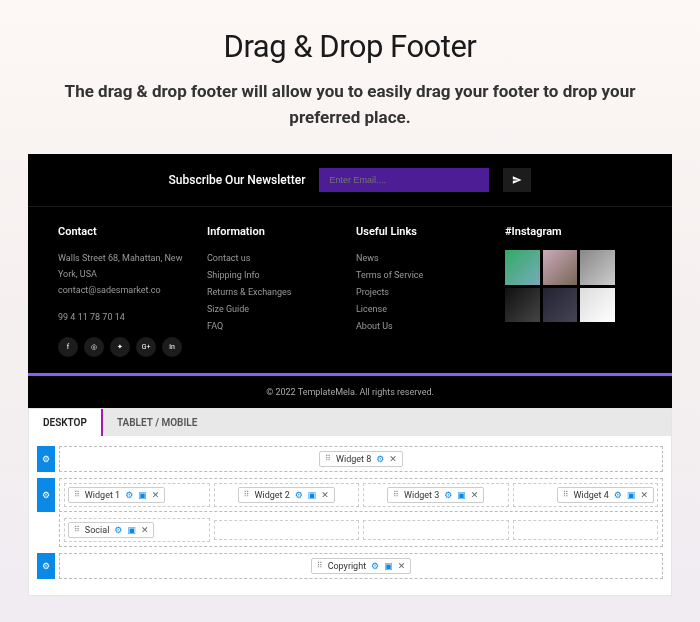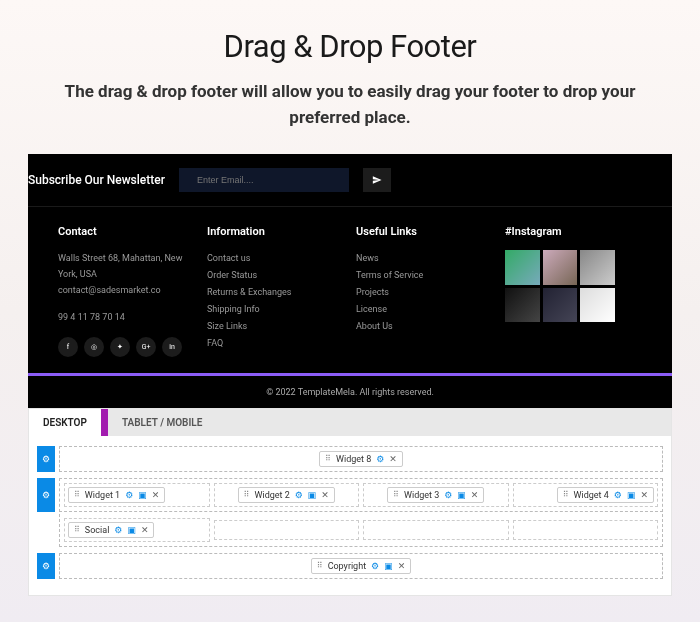--- a/index.html
+++ b/index.html
@@ -3,23 +3,23 @@
 <meta charset="utf-8">
 <style>
 *{box-sizing:border-box;margin:0;padding:0}
 body{font-family:-apple-system,BlinkMacSystemFont,"Segoe UI",Roboto,Arial,sans-serif;background:linear-gradient(180deg,#fdf8f6 0%,#f5f0ef 50%,#f0ecf2 100%);width:700px;height:622px;overflow:hidden}
 .page{padding:28px 0 0}
 .hero{text-align:center;padding:0 60px 24px}
 .hero h1{font-size:31px;font-weight:400;color:#1a1a1a;letter-spacing:-0.5px;margin-bottom:14px}
 .hero p{font-size:17px;color:#333;line-height:1.5;font-weight:700}
 
 .preview{background:#000;margin:0 28px;padding:0}
-.newsletter{display:flex;align-items:center;gap:14px;padding:14px 0;border-bottom:1px solid #1a1a1a}
+.newsletter{display:flex;align-items:center;justify-content:center;gap:14px;padding:14px 0;border-bottom:1px solid #1a1a1a}
 .newsletter-label{color:#fff;font-size:12px;font-weight:500}
-.newsletter-input{background:#0f172a;border:none;padding:7px 18px;color:#888;font-size:9px;width:170px}
+.newsletter-input{background:#4c1d95;border:none;padding:7px 10px;color:#888;font-size:9px;width:170px}
 .newsletter-btn{background:#1c1c1c;border:none;color:#fff;width:28px;height:24px;display:flex;align-items:center;justify-content:center;cursor:pointer}
 .footer-cols{display:flex;padding:18px 30px 16px;gap:12px}
 .fcol{flex:1}
 .fcol h4{color:#fff;font-size:11px;font-weight:600;margin-bottom:12px}
 .fcol .line{color:#999;font-size:9px;line-height:1.8}
 .fcol a{color:#999;font-size:9px;text-decoration:none;display:block;line-height:1.9}
 .socials{display:flex;gap:6px;margin-top:12px}
 .soc{width:20px;height:20px;border-radius:50%;background:#1c1c1c;display:flex;align-items:center;justify-content:center;color:#fff;font-size:7px}
 .insta-grid{display:grid;grid-template-columns:repeat(3,1fr);gap:3px;width:110px}
 .insta-grid .tile{aspect-ratio:1;background:#444}
@@ -27,21 +27,21 @@
 .insta-grid .t2{background:linear-gradient(135deg,#cab 0%,#765 100%)}
 .insta-grid .t3{background:linear-gradient(135deg,#888 0%,#ccc 100%)}
 .insta-grid .t4{background:linear-gradient(135deg,#111 0%,#444 100%)}
 .insta-grid .t5{background:linear-gradient(135deg,#223 0%,#445 100%)}
 .insta-grid .t6{background:linear-gradient(135deg,#ddd 0%,#fff 100%)}
 .copy-line{text-align:center;color:#aaa;font-size:9px;padding:11px 0;border-top:3px solid #8b5cf6}
 
 .builder{background:#fff;margin:0 28px;border:1px solid #e5e5e5}
 .tabs{display:flex;background:#e8e8e8;font-size:10px}
 .tab{padding:8px 14px;background:#e8e8e8;color:#555;cursor:pointer;font-weight:600}
-.tab.active{background:#fff;color:#222;border-right:7px solid #a21caf}
+.tab.active{background:#fff;color:#222;border-right:2px solid #a21caf}
 .rows{padding:10px 8px}
 .brow{display:flex;align-items:stretch;gap:4px;margin-bottom:6px}
 .row-handle{width:18px;background:#0a8ae6;display:flex;align-items:center;justify-content:center;color:#fff;font-size:9px;cursor:move}
 .row-body{flex:1;border:1px dashed #bbb;background:#fff;display:flex;align-items:center;padding:4px;gap:4px;min-height:24px}
 .row-body.multi{display:flex;gap:4px}
 .cell{flex:1;border:1px dashed #ccc;padding:3px;display:flex;align-items:center;min-height:20px}
 .widget{display:inline-flex;align-items:center;gap:5px;background:#fff;border:1px solid #ccc;border-radius:2px;padding:2px 5px;font-size:9px;color:#333;cursor:move}
 .widget .drag{color:#888;font-size:8px}
 .widget .ctl{color:#0a8ae6;font-size:9px;cursor:pointer}
 .widget .ctl.x{color:#666}
@@ -76,24 +76,23 @@
           <span class="soc">f</span>
           <span class="soc">◎</span>
           <span class="soc">✦</span>
           <span class="soc">G+</span>
           <span class="soc">in</span>
         </div>
       </div>
       <div class="fcol">
         <h4>Information</h4>
         <a>Contact us</a>
-        <a>Order Status</a>
+        <a>Shipping Info</a>
         <a>Returns &amp; Exchanges</a>
-        <a>Shipping Info</a>
-        <a>Size Links</a>
+        <a>Size Guide</a>
         <a>FAQ</a>
       </div>
       <div class="fcol">
         <h4>Useful Links</h4>
         <a>News</a>
         <a>Terms of Service</a>
         <a>Projects</a>
         <a>License</a>
         <a>About Us</a>
       </div>

